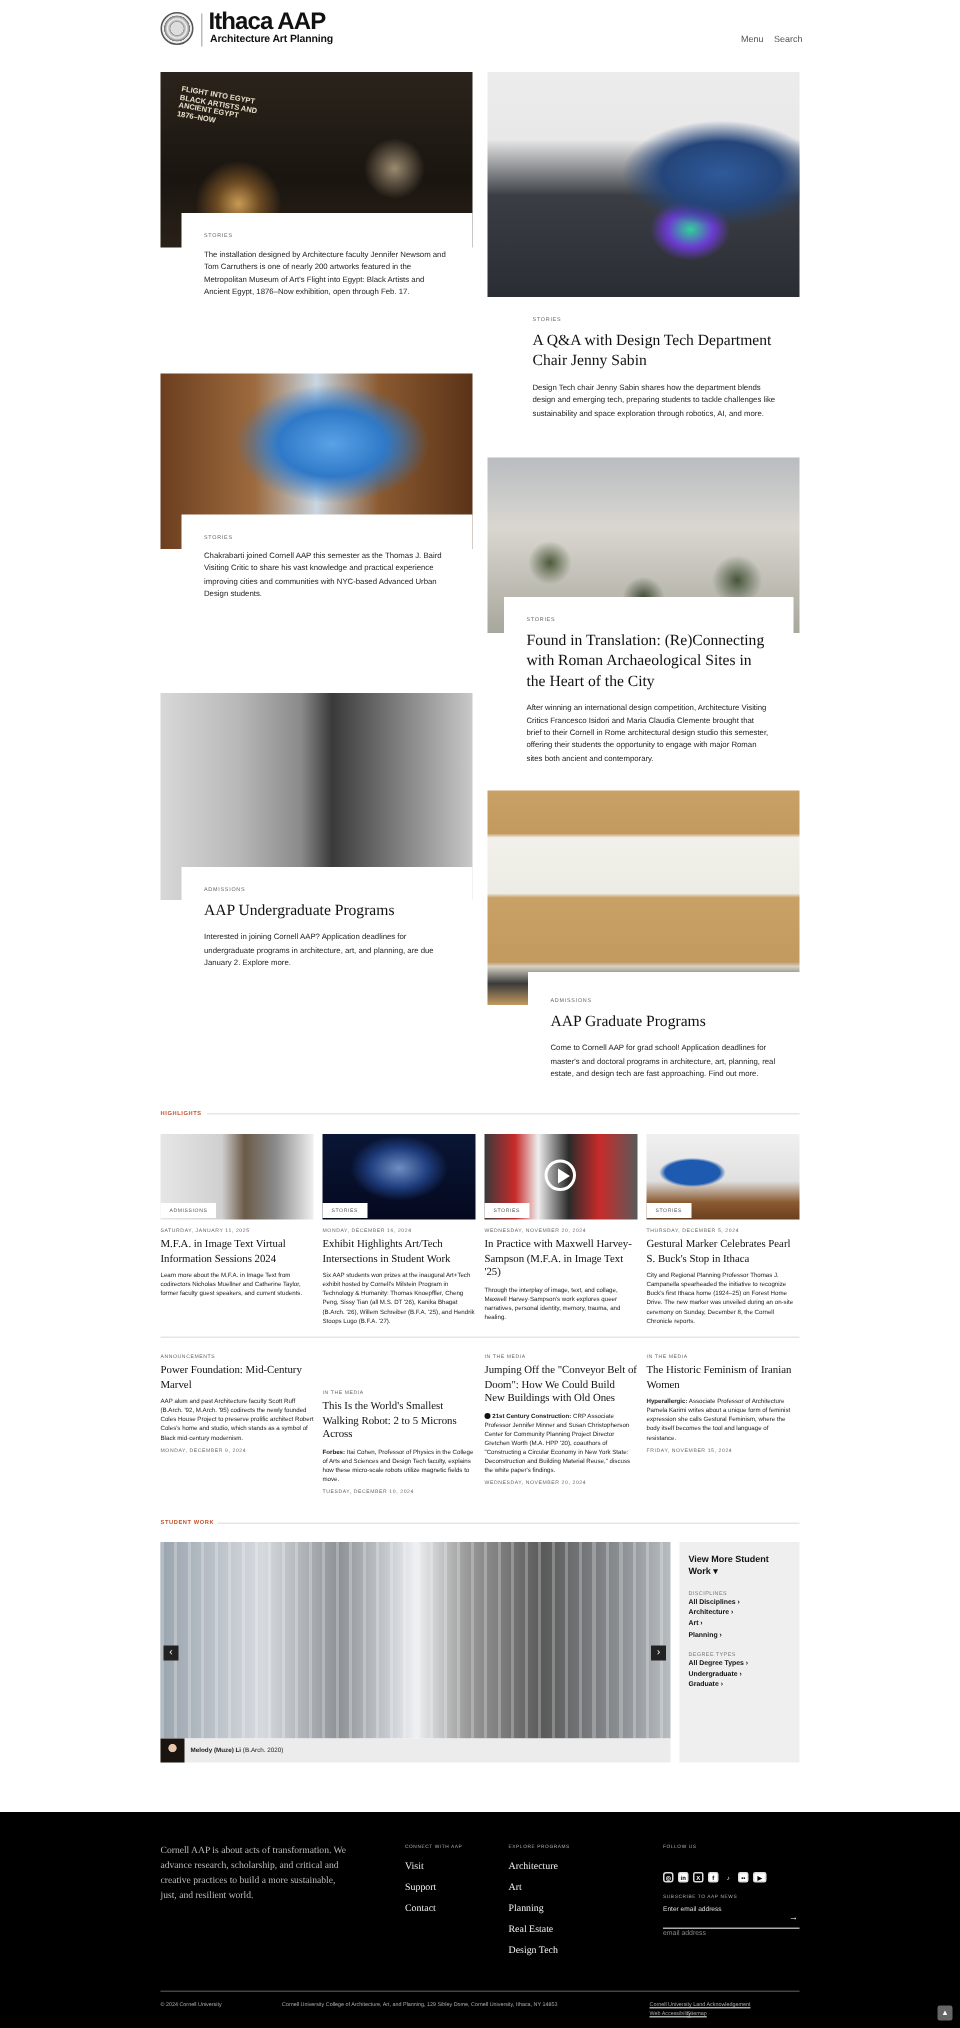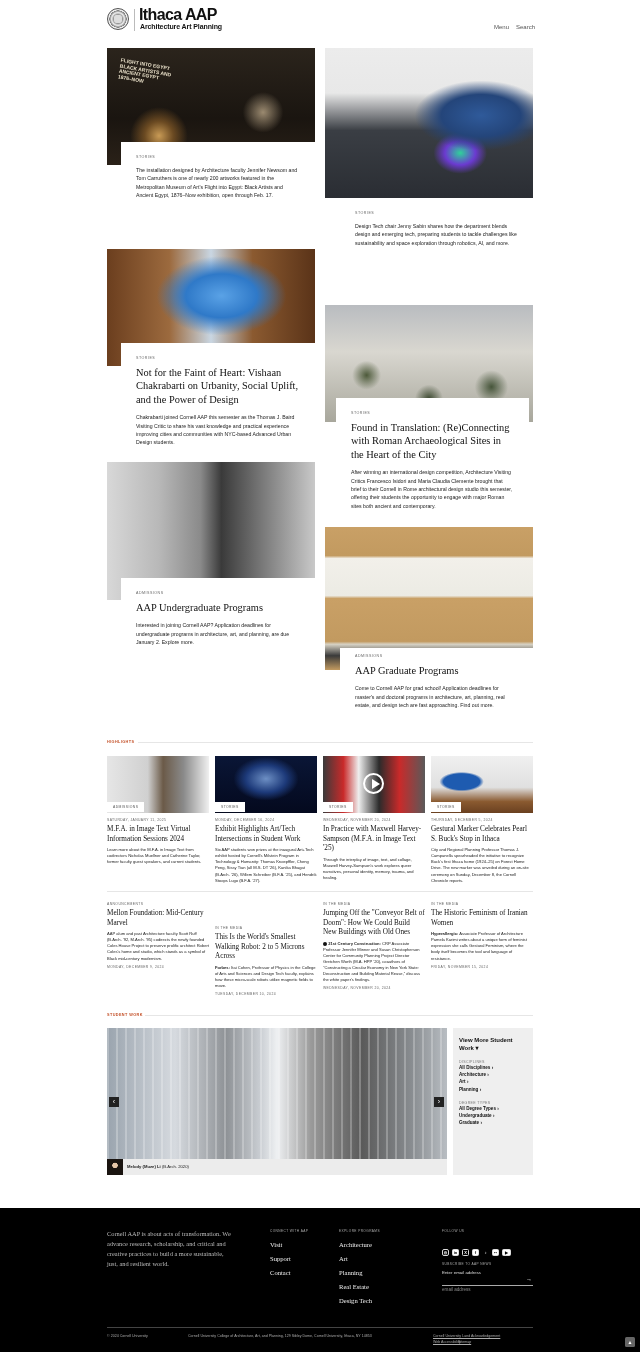--- a/index.html
+++ b/index.html
@@ -56,46 +56,46 @@
   <div style="position:absolute;left:12px;top:14px;color:#e8dfc8;font-size:5px;font-weight:bold;line-height:5.5px;transform:rotate(10deg)">FLIGHT INTO EGYPT<br>BLACK ARTISTS AND<br>ANCIENT EGYPT<br>1876–NOW</div>
 </div>
 <div class="card-body" style="left:121px;top:142px;width:194px;padding:13px 15px 0">
   <div class="tag">Stories</div>
   <div class="f-desc">The installation designed by Architecture faculty Jennifer Newsom and Tom Carruthers is one of nearly 200 artworks featured in the Metropolitan Museum of Art's Flight into Egypt: Black Artists and Ancient Egypt, 1876–Now exhibition, open through Feb. 17.</div>
 </div>
 
 <div class="img" style="left:325px;top:48px;width:208px;height:150px;background:radial-gradient(ellipse at 75% 45%,#2f5a9a 0,#24457a 18%,transparent 30%),radial-gradient(ellipse at 65% 70%,#2fd19a 0,#6b3ad0 8%,transparent 14%),linear-gradient(180deg,#ececec 0%,#e8e8e8 30%,#3a3e44 55%,#2a2d33 100%)"></div>
 <div class="card-body" style="left:340px;top:198px;width:193px;padding:13px 15px 0">
   <div class="tag">Stories</div>
+  <div class="f-title serif">A Q&amp;A with Design Tech Department Chair Jenny Sabin</div>
   <div class="f-desc">Design Tech chair Jenny Sabin shares how the department blends design and emerging tech, preparing students to tackle challenges like sustainability and space exploration through robotics, AI, and more.</div>
 </div>
 
 <div class="img" style="left:107px;top:249px;width:208;width:208px;height:117px;background:radial-gradient(ellipse at 55% 40%,#5aa2e6 0,#2f79c8 22%,transparent 40%),linear-gradient(90deg,#6b3e1e 0%,#9c6a3e 30%,#c9d6e2 50%,#8b5a30 70%,#5a3318 100%)"></div>
 <div class="card-body" style="left:121px;top:343px;width:194px;padding:13px 15px 0">
   <div class="tag">Stories</div>
-  <div class="f-title serif">Not for the Faint of Heart: Vishaan Chakrabarti on Urbanity, Social Uplift, and the Power of Design</div>
   <div class="f-desc">Chakrabarti joined Cornell AAP this semester as the Thomas J. Baird Visiting Critic to share his vast knowledge and practical experience improving cities and communities with NYC-based Advanced Urban Design students.</div>
 </div>
 
 <div class="img" style="left:325px;top:305px;width:208px;height:117px;background:radial-gradient(circle at 20% 60%,#4d5a3a 0,transparent 8%),radial-gradient(circle at 80% 70%,#46553a 0,transparent 9%),radial-gradient(circle at 50% 80%,#3e4b32 0,transparent 10%),linear-gradient(180deg,#b9bcc0 0%,#d9d7d0 40%,#a8a79c 100%)"></div>
 <div class="card-body" style="left:336px;top:398px;width:193px;padding:13px 15px 0">
   <div class="tag">Stories</div>
   <div class="f-title serif">Found in Translation: (Re)Connecting with Roman Archaeological Sites in the Heart of the City</div>
   <div class="f-desc">After winning an international design competition, Architecture Visiting Critics Francesco Isidori and Maria Claudia Clemente brought that brief to their Cornell in Rome architectural design studio this semester, offering their students the opportunity to engage with major Roman sites both ancient and contemporary.</div>
 </div>
 
 <div class="img" style="left:107px;top:462px;width:208px;height:138px;background:linear-gradient(90deg,#d8d8d8 0%,#b8b8b8 25%,#8a8a8a 45%,#3a3a3a 55%,#7a7a7a 75%,#c9c9c9 100%)"></div>
 <div class="card-body" style="left:121px;top:578px;width:194px;padding:13px 15px 0">
   <div class="tag">Admissions</div>
   <div class="f-title serif">AAP Undergraduate Programs</div>
   <div class="f-desc">Interested in joining Cornell AAP? Application deadlines for undergraduate programs in architecture, art, and planning, are due January 2. Explore more.</div>
 </div>
 
 <div class="img" style="left:325px;top:527px;width:208px;height:143px;background:linear-gradient(180deg,#c9a066 0%,#c29a60 20%,#f2f0ea 22%,#ecebe4 48%,#c9a066 50%,#c29a60 80%,#d7d2c4 82%,#3a3a3a 90%,#c29a60 100%)"></div>
-<div class="card-body" style="left:340px;top:648px;width:193px;padding:6px 15px 0">
+<div class="card-body" style="left:352px;top:648px;width:193px;padding:17px 15px 0">
   <div class="tag">Admissions</div>
   <div class="f-title serif">AAP Graduate Programs</div>
   <div class="f-desc">Come to Cornell AAP for grad school! Application deadlines for master's and doctoral programs in architecture, art, planning, real estate, and design tech are fast approaching. Find out more.</div>
 </div>
 
 <div class="abs sec-label" style="left:107px;top:740px">Highlights</div>
 <div class="abs sec-rule" style="left:138px;top:742px;width:395px"></div>
 
 <div class="h-img" style="left:107px;top:756px;background:linear-gradient(90deg,#e6e6e6 0%,#d0d0d0 40%,#6b5a48 55%,#8a8a8a 75%,#f0f0f0 100%)"></div>
 <div class="h-tag" style="left:107px;top:802px">Admissions</div>
@@ -128,21 +128,21 @@
 <div class="h-item" style="left:431px;top:818px">
   <div class="h-date">Thursday, December 5, 2024</div>
   <div class="h-title serif">Gestural Marker Celebrates Pearl S. Buck's Stop in Ithaca</div>
   <div class="h-desc">City and Regional Planning Professor Thomas J. Campanella spearheaded the initiative to recognize Buck's first Ithaca home (1924–25) on Forest Home Drive. The new marker was unveiled during an on-site ceremony on Sunday, December 8, the Cornell Chronicle reports.</div>
 </div>
 
 <div class="abs sec-rule" style="left:107px;top:891px;width:426px"></div>
 
 <div class="h-item" style="left:107px;top:902px">
   <div class="h-date">Announcements</div>
-  <div class="h-title serif">Mellon Foundation: Mid-Century Marvel</div>
+  <div class="h-title serif">Power Foundation: Mid-Century Marvel</div>
   <div class="h-desc">AAP alum and past Architecture faculty Scott Ruff (B.Arch. '92, M.Arch. '95) codirects the newly founded Coles House Project to preserve prolific architect Robert Coles's home and studio, which stands as a symbol of Black mid-century modernism.</div>
   <div class="h-date2">Monday, December 9, 2024</div>
 </div>
 <div class="h-item" style="left:215px;top:926px">
   <div class="h-date">In the Media</div>
   <div class="h-title serif">This Is the World's Smallest Walking Robot: 2 to 5 Microns Across</div>
   <div class="h-desc"><b>Forbes:</b> <span>Itai Cohen, Professor of Physics in the College of Arts and Sciences and Design Tech faculty, explains how these micro-scale robots utilize magnetic fields to move.</span></div>
   <div class="h-date2">Tuesday, December 10, 2024</div>
 </div>
 <div class="h-item" style="left:323px;top:902px">

